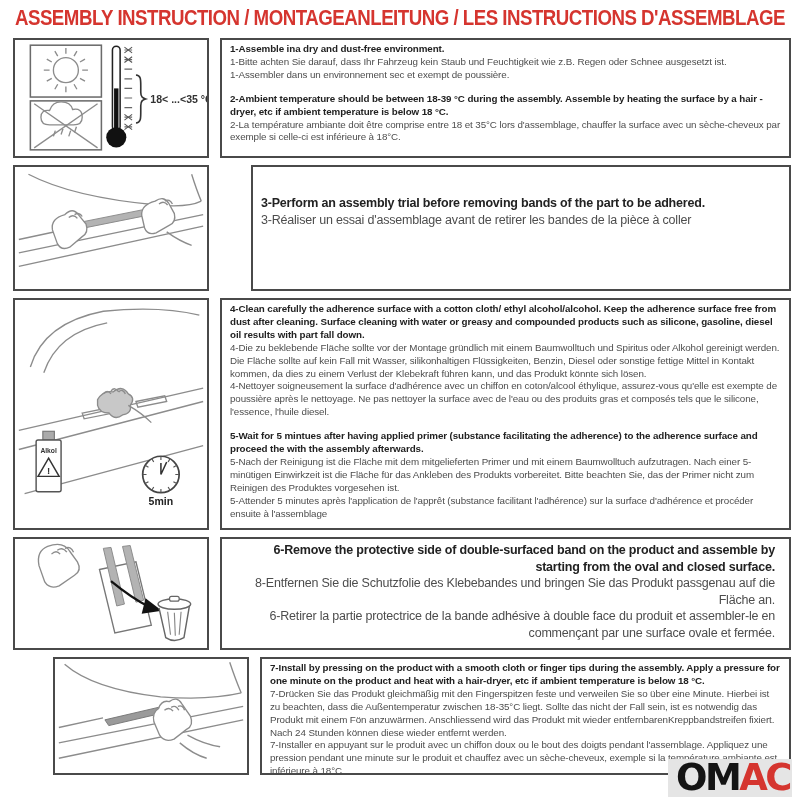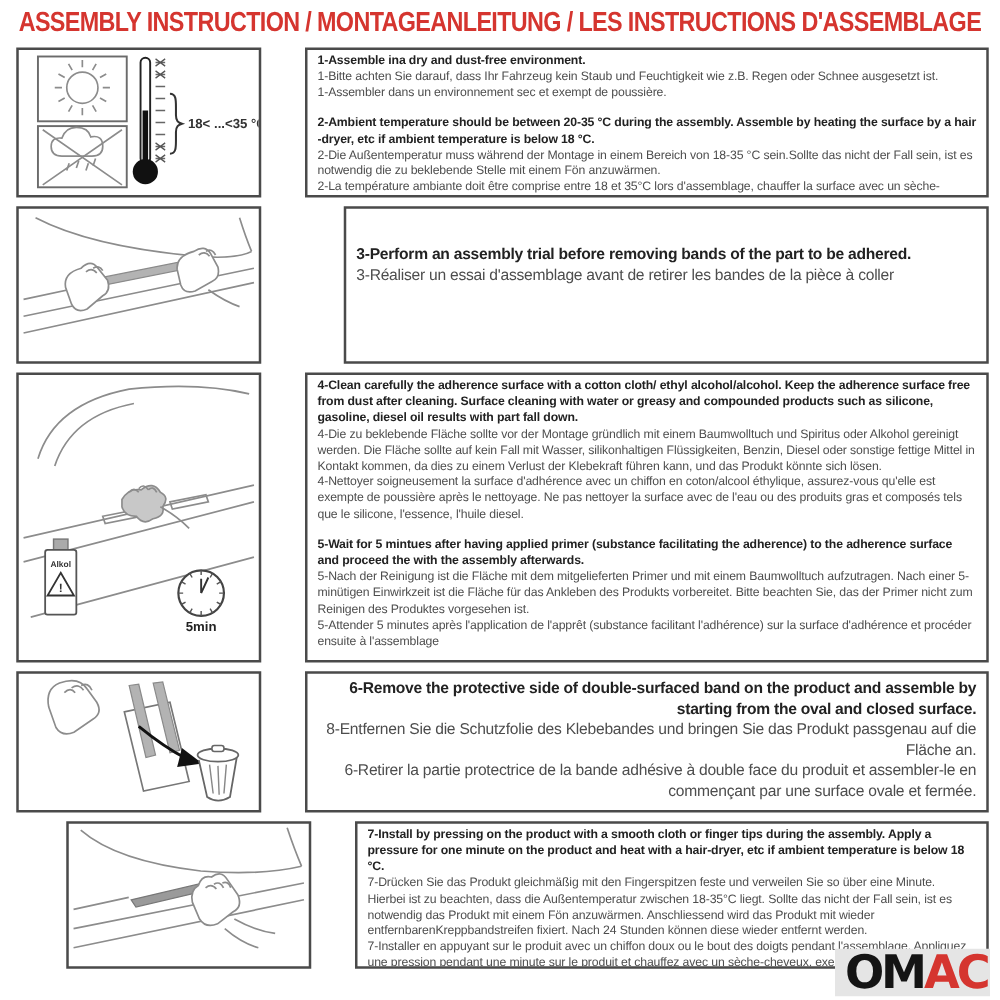--- a/index.html
+++ b/index.html
@@ -2,21 +2,21 @@
 <html><head>
 <meta charset="utf-8">
 <style>
   html,body{margin:0;padding:0;background:#ffffff;}
   body{width:800px;height:800px;font-family:"Liberation Sans","DejaVu Sans",sans-serif;position:relative;overflow:hidden;}
   .title-wrap{height:36px;display:flex;align-items:center;justify-content:center;overflow:hidden;}
   .title-wrap h1{margin:0;font-size:22px;font-weight:bold;color:#d5352f;letter-spacing:-0.6px;white-space:nowrap;transform:scaleX(0.85);}
   .rows{padding:2px 9px 0 13px;}
   .row{display:flex;gap:11px;margin-bottom:7px;}
   .icon-box{width:196px;min-width:196px;border:2px solid #4a4a4a;background:#fff;box-sizing:border-box;display:flex;align-items:center;justify-content:center;overflow:hidden;}
-  .text-box{flex:1;border:2px solid #4a4a4a;box-sizing:border-box;padding:3px 8px 0 8px;overflow:hidden;color:#4d4d4d;margin-left:24px;}
+  .text-box{flex:1;border:2px solid #4a4a4a;box-sizing:border-box;padding:3px 8px 0 8px;overflow:hidden;color:#4d4d4d;}
   .text-box p{margin:0;font-size:9.8px;line-height:12.9px;letter-spacing:-0.1px;}
   .text-box p.b{font-weight:bold;color:#222;}
   .text-box p.gap{margin-top:11px;}
   .row-h1{height:120px;}
   .row-h2{height:126px;gap:42px;}
   .row-h3{height:232px;}
   .row-h4{height:113px;}
   .row-h5{height:118px;padding-left:40px;}
   .text-big p{font-size:12.5px;line-height:16.5px;letter-spacing:-0.2px;}
   .pad-top-lg{padding-top:28px;}
@@ -64,22 +64,21 @@
             <path d="M114,7 l8,6 M122,7 l-8,6 M114,17 l8,6 M122,17 l-8,6 M114,77 l8,6 M122,77 l-8,6 M114,87 l8,6 M122,87 l-8,6" stroke="#555" stroke-width="1.1"></path>
             <path d="M126,36 C131,36 131,41 131,47 L131,54 C131,59 133,60 136,61 C133,62 131,63 131,68 L131,75 C131,81 131,86 126,86" stroke="#333" stroke-width="1.7" fill="none"></path>
             <text x="141" y="65" font-size="11" font-weight="bold" fill="#333">18&lt; ...&lt;35 °C</text>
           </g>
         </svg>
       </div>
       <div class="text-box">
         <p class="b">1-Assemble ina dry and dust-free environment.</p>
         <p>1-Bitte achten Sie darauf, dass Ihr Fahrzeug kein Staub und Feuchtigkeit wie z.B. Regen oder Schnee ausgesetzt ist.</p>
         <p>1-Assembler dans un environnement sec et exempt de poussière.</p>
-        <p class="b gap">2-Ambient temperature should be between 20-35 °C  during the assembly. Assemble by heating the surface by a hair -dryer, etc if ambient temperature is below 18 °C.</p>
-        <p>2-Die Außentemperatur muss während der Montage in einem Bereich von 18-35 °C  sein.Sollte das nicht der Fall sein, ist es notwendig die zu beklebende Stelle mit einem Fön anzuwärmen.</p>
+        <p class="b gap">2-Ambient temperature should be between 18-39 °C  during the assembly. Assemble by heating the surface by a hair -dryer, etc if ambient temperature is below 18 °C.</p>
         <p>2-La température ambiante doit être comprise entre 18 et 35°C lors d'assemblage, chauffer la surface avec un sèche-cheveux par exemple si celle-ci est inférieure à 18°C.</p>
       </div>
     </section>
 
     <section class="row row-h2">
       <div class="icon-box">
         <svg width="192" height="122" viewBox="0 0 200 116">
           <path class="ln" d="M14,2 Q60,26 148,34 Q180,37 194,30 M184,2 Q189,18 194,30"></path>
           <path class="ln" d="M4,84 L196,44 M4,98 L196,56 M4,70 L60,58"></path>
           <polygon class="strip" points="58,54 148,36 152,42 62,60"></polygon>

